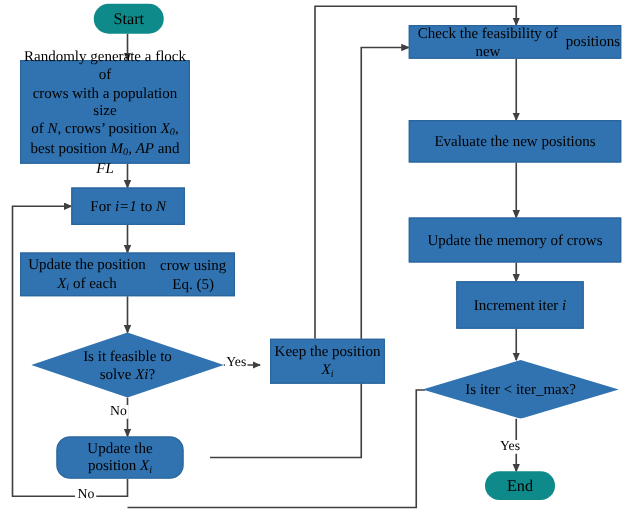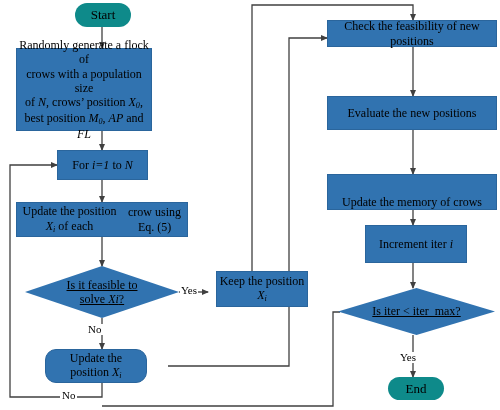--- a/index.html
+++ b/index.html
@@ -28,21 +28,21 @@
   }
   .term{
     background:#0E8A8A;
     border-radius:999px;
     text-align:right;
   }
   .diamond{
     background:transparent;
     border:none;
   }
-  .diamond .dtext{position:relative;z-index:2;text-decoration:underline;}
+  .diamond .dtext{position:relative;z-index:2;}
   .diamond .dshape{
     position:absolute;left:0;top:0;width:100%;height:100%;
     background:#3173B0;
     clip-path:polygon(50% 0,100% 50%,50% 100%,0 50%);
     z-index:1;
   }
   .lbl{
     position:absolute;
     color:#000;
     background:#ffffff;
@@ -138,30 +138,30 @@
 <div class="node proc f12" style="left:216px;top:271px;width:92px;height:36px;flex-direction:column;">
   <span>Keep the position</span>
   <span><i>X</i><sub><i>i</i></sub></span>
 </div>
 
 <div class="node proc f12" style="left:45px;top:349px;width:102px;height:34px;flex-direction:column;border-radius:11px;">
   <span>Update the</span>
   <span><span>position </span><i>X</i><sub><i>i</i></sub></span>
 </div>
 
-<div class="node proc f12" style="left:327px;top:20px;width:170px;height:27px;flex-direction:column;">
+<div class="node proc f12" style="left:327px;top:20px;width:170px;height:27px;flex-direction:row;">
   <span>Check the feasibility of new</span>
   <span>positions</span>
 </div>
 
 <div class="node proc f12" style="left:327px;top:96px;width:170px;height:34px;">
   <span>Evaluate the new positions</span>
 </div>
 
-<div class="node proc f12" style="left:327px;top:174px;width:170px;height:36px;align-items:flex-end;">
+<div class="node proc f12" style="left:327px;top:174px;width:170px;height:36px;">
   <span>Update the memory of crows</span>
 </div>
 
 <div class="node proc f12" style="left:365px;top:225px;width:102px;height:38px;">
   <span><span>Increment iter </span><i>i</i></span>
 </div>
 
 <div class="node diamond f12" style="left:338px;top:288px;width:157px;height:47px;">
   <span class="dshape"></span>
   <span class="dtext">Is iter &lt; iter_max?</span>

